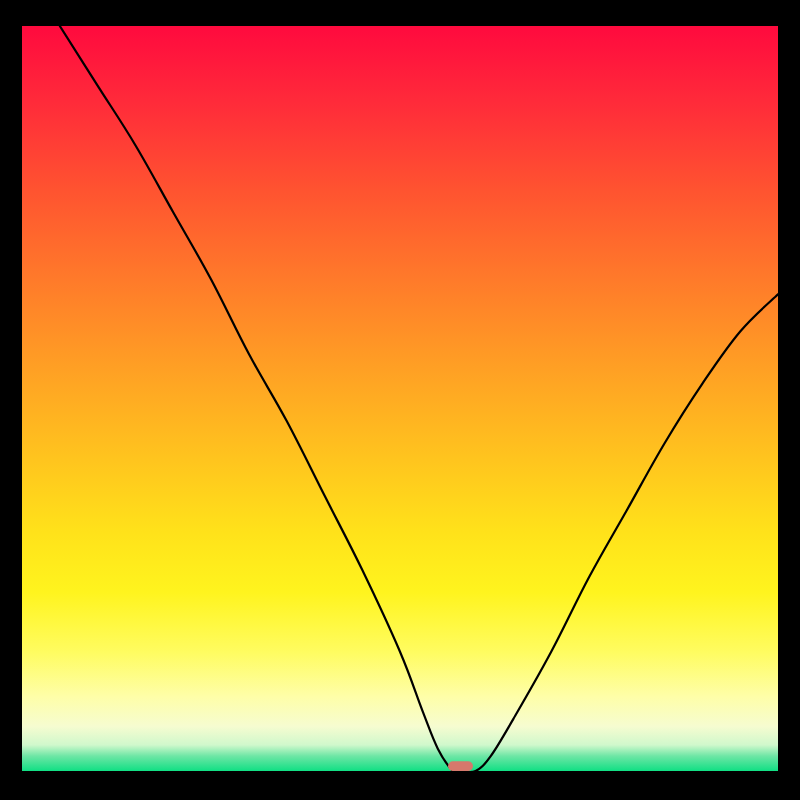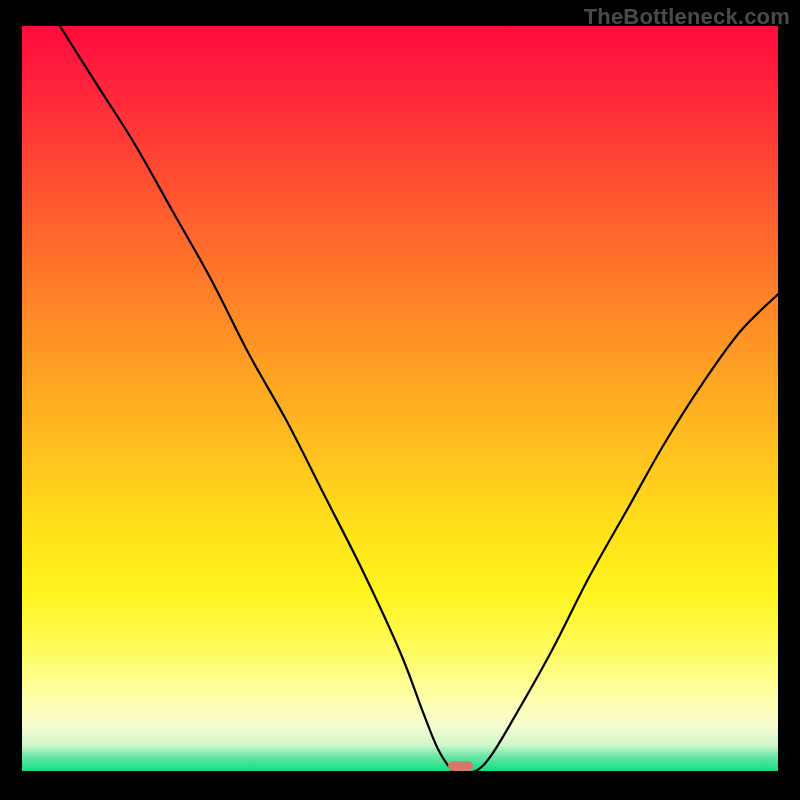--- a/index.html
+++ b/index.html
@@ -71,21 +71,20 @@
   .marker {
     fill: #d6786c;
     stroke: none;
   }
 </style>
 </head>
 <body>
 
 <div class="frame">
 
-  <div class="watermark">TheBottleneck.com</div>
 
   <div class="plot-area">
     <div class="gradient-bg"></div>
 
     <svg class="svg-layer" viewBox="0 0 756 745" preserveAspectRatio="none">
       <path class="curve" d="M 37.80 0.00 C 44.60 10.73, 61.99 38.14, 75.60 59.60 C 89.21 81.06, 99.79 96.40, 113.40 119.20 C 127.01 142.00, 137.59 162.11, 151.20 186.25 C 164.81 210.39, 175.39 227.82, 189.00 253.30 C 202.61 278.78, 213.19 302.32, 226.80 327.80 C 240.41 353.28, 250.99 369.37, 264.60 394.85 C 278.21 420.33, 288.79 442.53, 302.40 469.35 C 316.01 496.17, 326.59 515.69, 340.20 543.85 C 353.81 572.01, 367.11 600.32, 378.00 625.80 C 388.89 651.28, 393.88 667.97, 400.68 685.40 C 407.48 702.83, 410.36 711.92, 415.80 722.65 C 421.24 733.38, 426.84 740.98, 430.92 745.00 C 435.00 749.02, 434.40 745.00, 438.48 745.00 C 442.56 745.00, 448.16 747.68, 453.60 745.00 C 459.04 742.32, 461.92 739.49, 468.72 730.10 C 475.52 720.71, 480.51 711.62, 491.40 692.85 C 502.29 674.08, 515.59 651.28, 529.20 625.80 C 542.81 600.32, 553.39 576.78, 567.00 551.30 C 580.61 525.82, 591.19 508.39, 604.80 484.25 C 618.41 460.11, 628.99 440.00, 642.60 417.20 C 656.21 394.40, 666.79 377.71, 680.40 357.60 C 694.01 337.48, 704.59 321.54, 718.20 305.45 C 731.81 289.36, 749.20 274.90, 756.00 268.20"></path>
       <rect class="marker" x="426.01" y="735.32" width="24.95" height="9.69" rx="4.84" ry="4.84" fill="#d6786c"></rect>
     </svg>
   </div>
 

